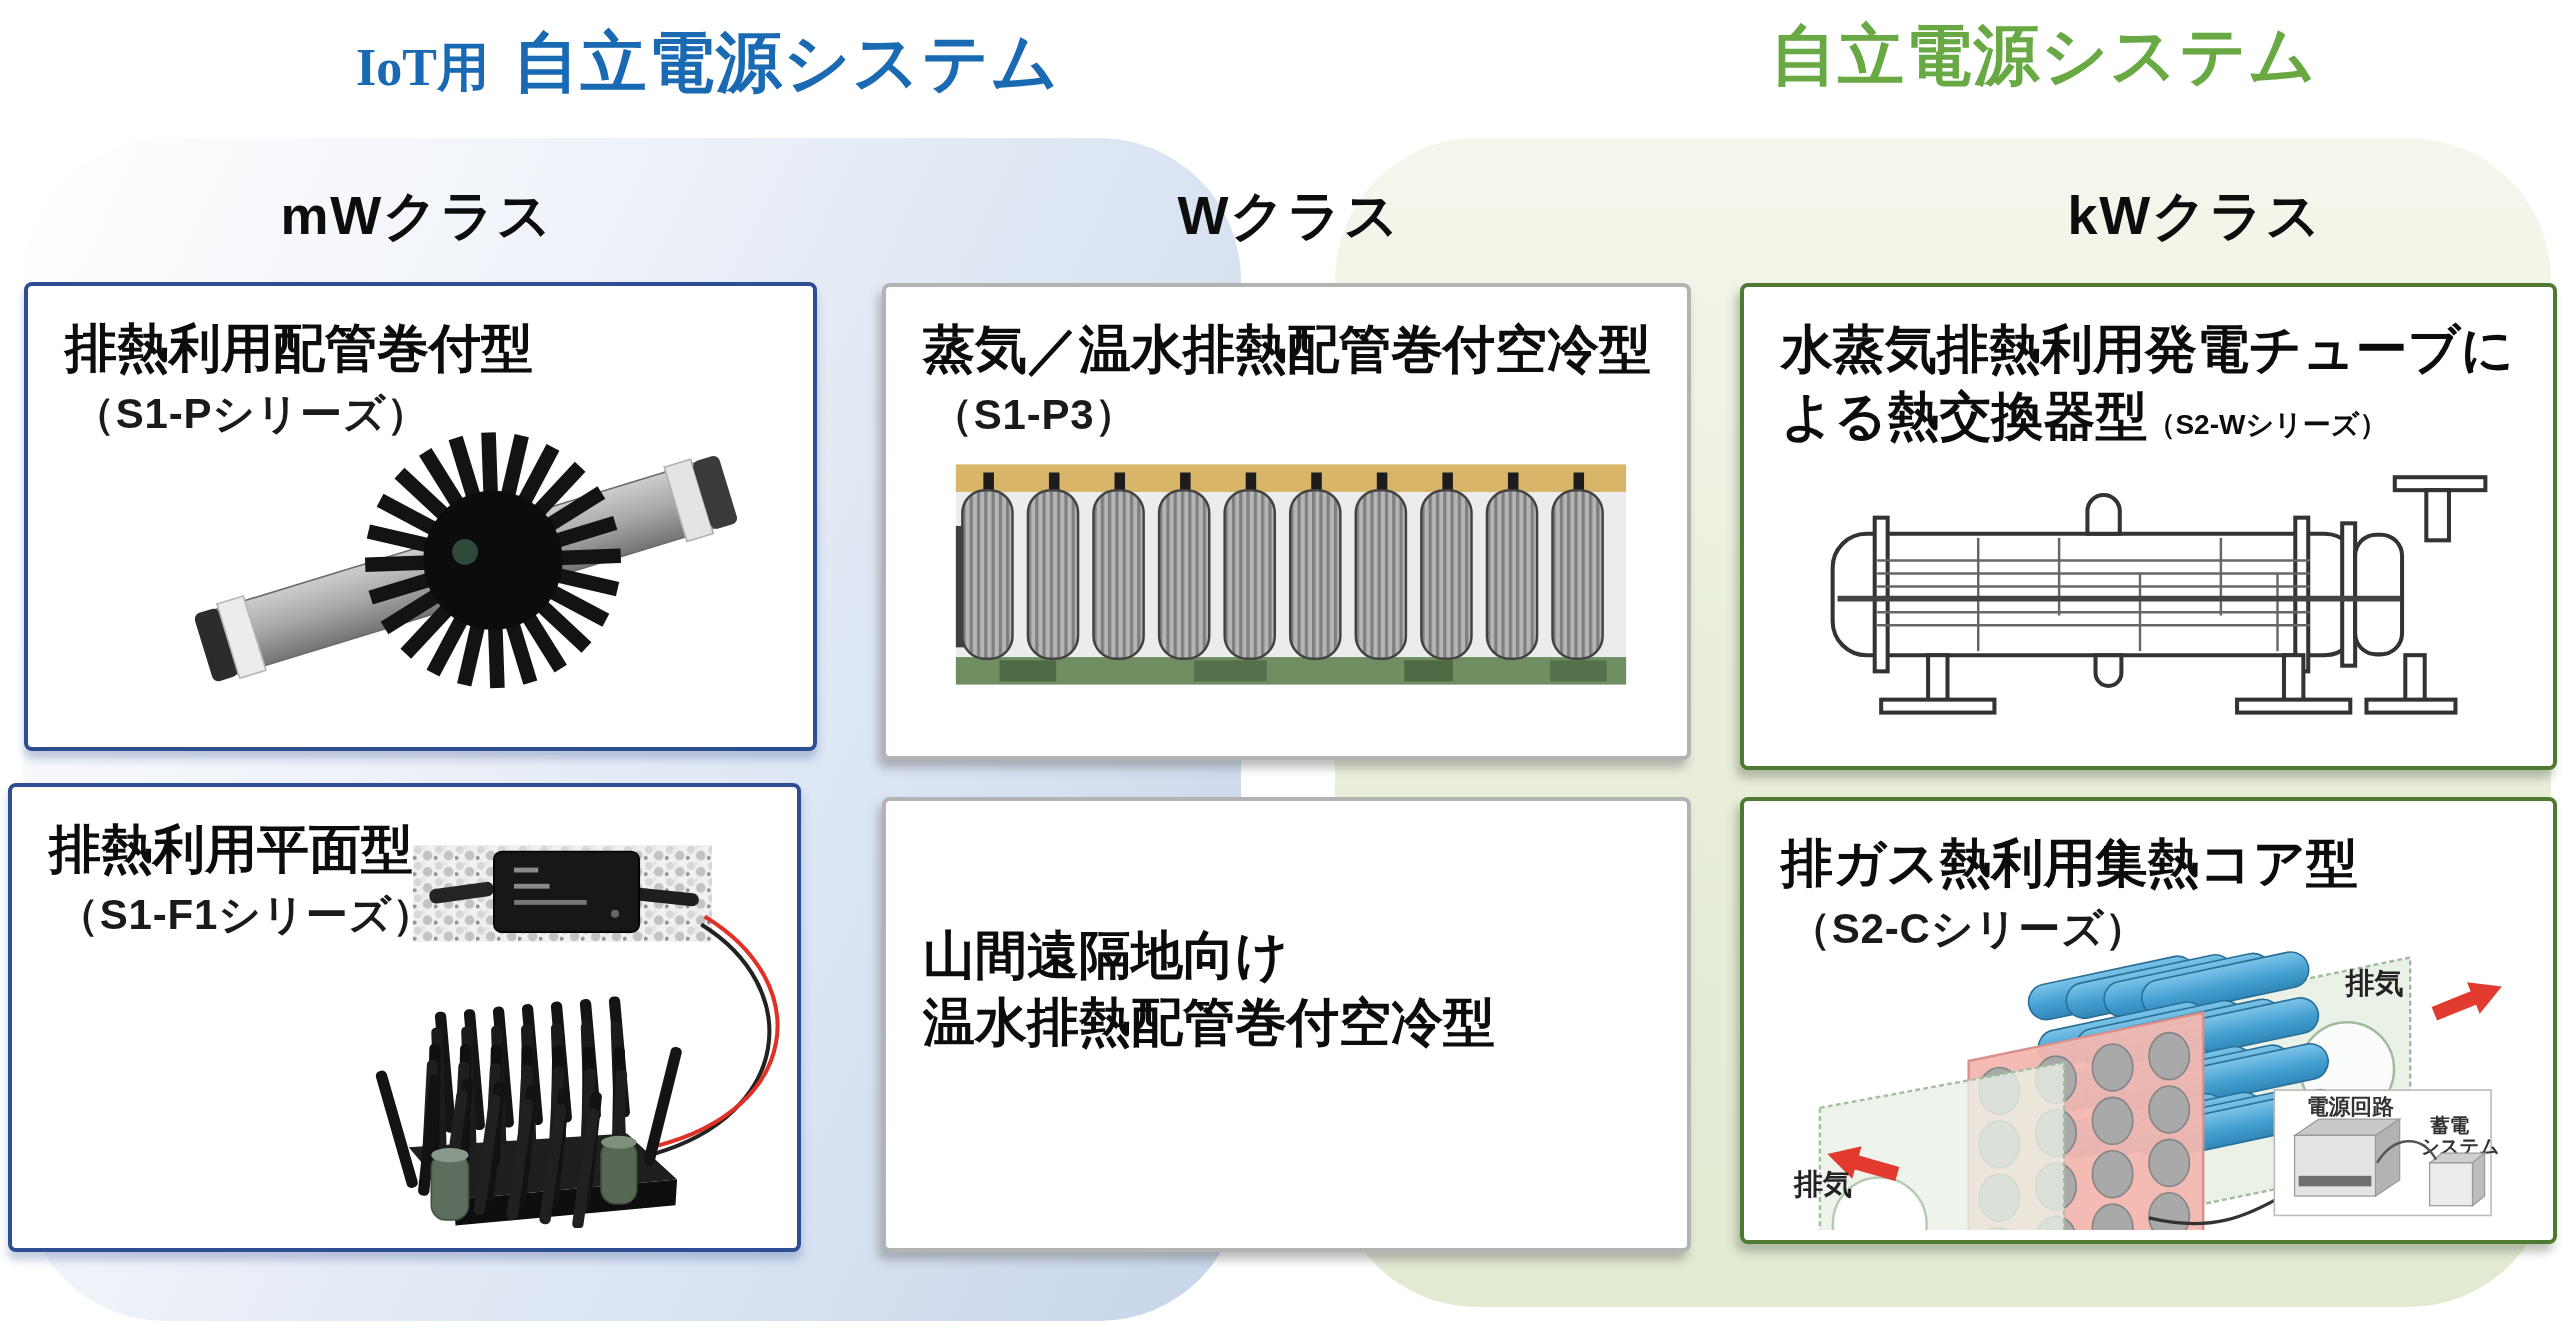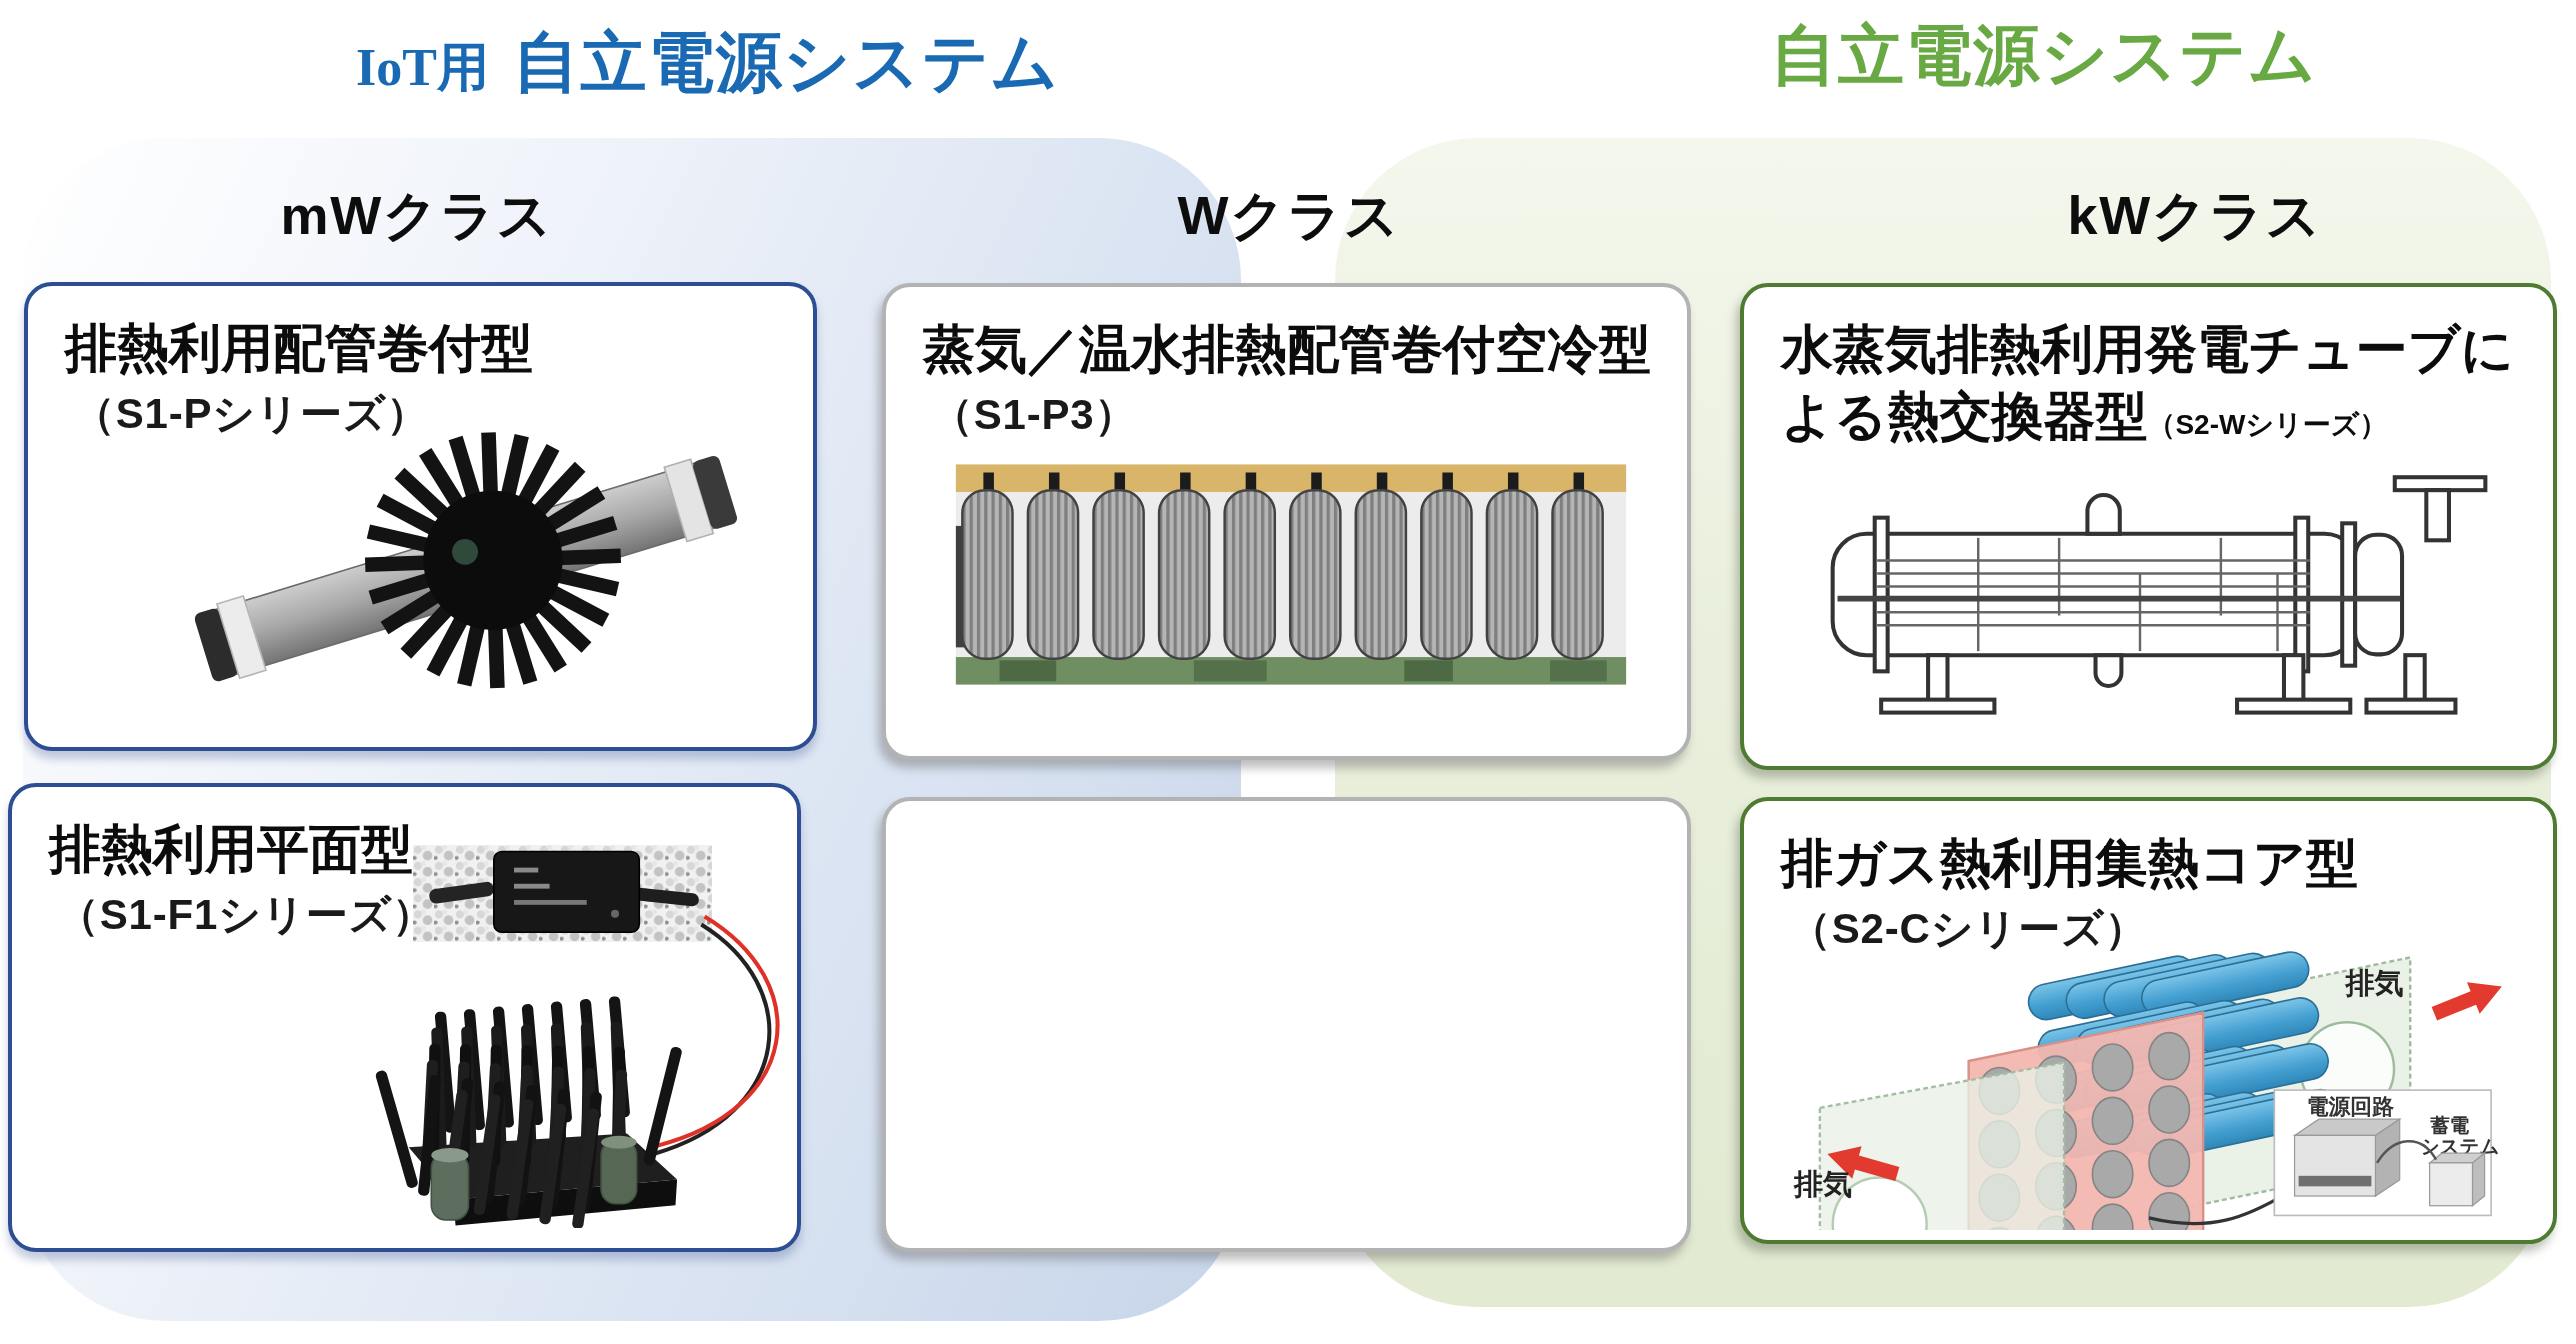--- a/index.html
+++ b/index.html
@@ -18,21 +18,21 @@
   .main-header .prefix{font-size:52px;font-weight:bold;}
   .main-header .suffix{font-size:66px;font-weight:bold;letter-spacing:1.6px;}
   .hdr-iot{left:117px;top:18px;color:#1a6ab3;}
   .hdr-iot .prefix{font-family:"Liberation Serif",serif;}
   .hdr-eco{left:1453px;top:11.3px;color:#69a944;}
 
   .col-header{position:absolute;width:502px;text-align:center;
     font-size:54px;font-weight:bold;color:#0d0d0d;letter-spacing:1.6px;white-space:nowrap;}
 
   
-  .card{position:absolute;background:#ffffff;border-radius:28px;border:4.9px solid #999;}
+  .card{position:absolute;background:#ffffff;border-radius:8px;border:4.9px solid #999;}
   .card.blue {border-color:#2d4e93;box-shadow:0 7.3px 8px rgba(90,110,160,.35);}
   .card.gray {border-color:#b3b3b3;box-shadow:-4px 8px 9.7px rgba(110,110,110,.45);}
   .card.green{border-color:#4e7b31;box-shadow:-4px 8px 9.7px rgba(110,120,100,.45);}
   .c1{left:24px;  top:282px; width:785px;  height:461px;}
   .c2{left:882px;top:283px; width:801px;  height:469px;}
   .c3{left:1740px;top:283px; width:809px; height:479px;}
   .c4{left:8px;  top:783px; width:785px;  height:461px;}
   .c5{left:882px;top:797px; width:801px;  height:447px;}
   .c6{left:1740px;top:797px; width:809px; height:439px;}
 
@@ -289,20 +289,24 @@
         </g>
     </g>
     <rect x="88" y="258" width="46" height="82" rx="18" fill="#5e6e5e" stroke="#435343" stroke-width="2"></rect>
     <ellipse cx="111" cy="260" rx="23" ry="9" fill="#8a9a8a"></ellipse>
     <rect x="298" y="242" width="44" height="78" rx="18" fill="#566753" stroke="#435343" stroke-width="2"></rect>
     <ellipse cx="320" cy="244" rx="22" ry="8" fill="#7f907c"></ellipse>
   </svg>
 </section>
 
 <section class="card gray c5">
+  <h2 class="title">
+    <span>山間遠隔地向け</span><br>
+    <span>温水排熱配管巻付空冷型</span>
+  </h2>
 </section>
 
 <section class="card green c6">
   <h2 class="title">排ガス熱利用集熱コア型</h2>
   <div class="subtitle">（S2-Cシリーズ）</div>
   <svg class="art" style="left:45px;top:150px;" width="720" height="279" viewBox="0 0 890 345">
     <defs>
       <linearGradient id="tubeG" x1="0" y1="0" x2="0" y2="1">
         <stop offset="0" stop-color="#7cc4e8"></stop>
           <stop offset=".55" stop-color="#45a0d2"></stop>

